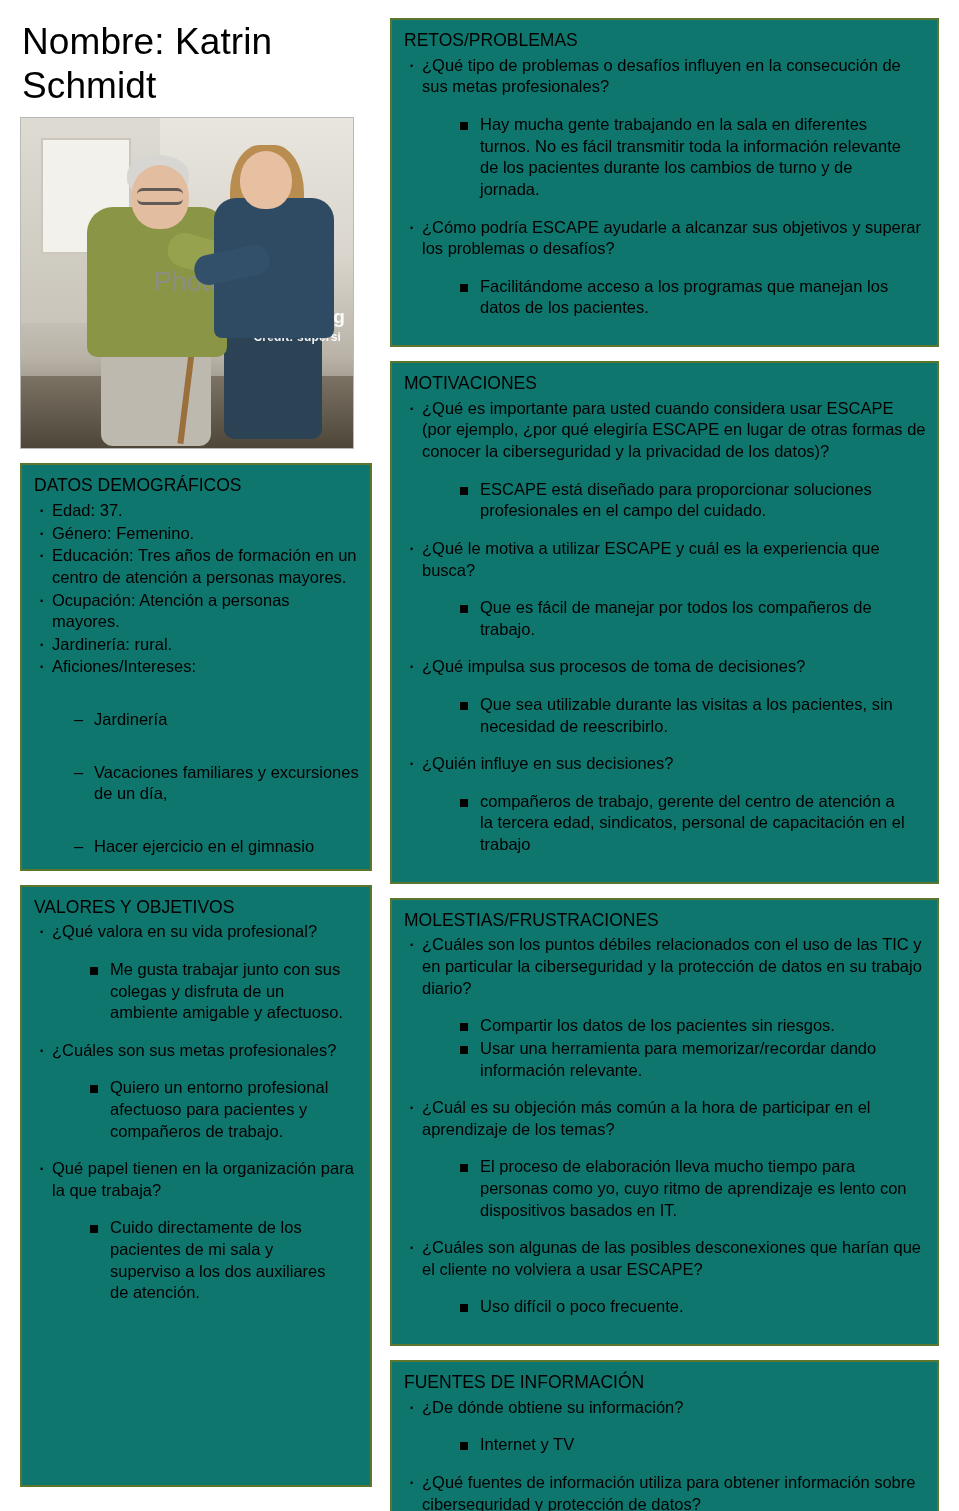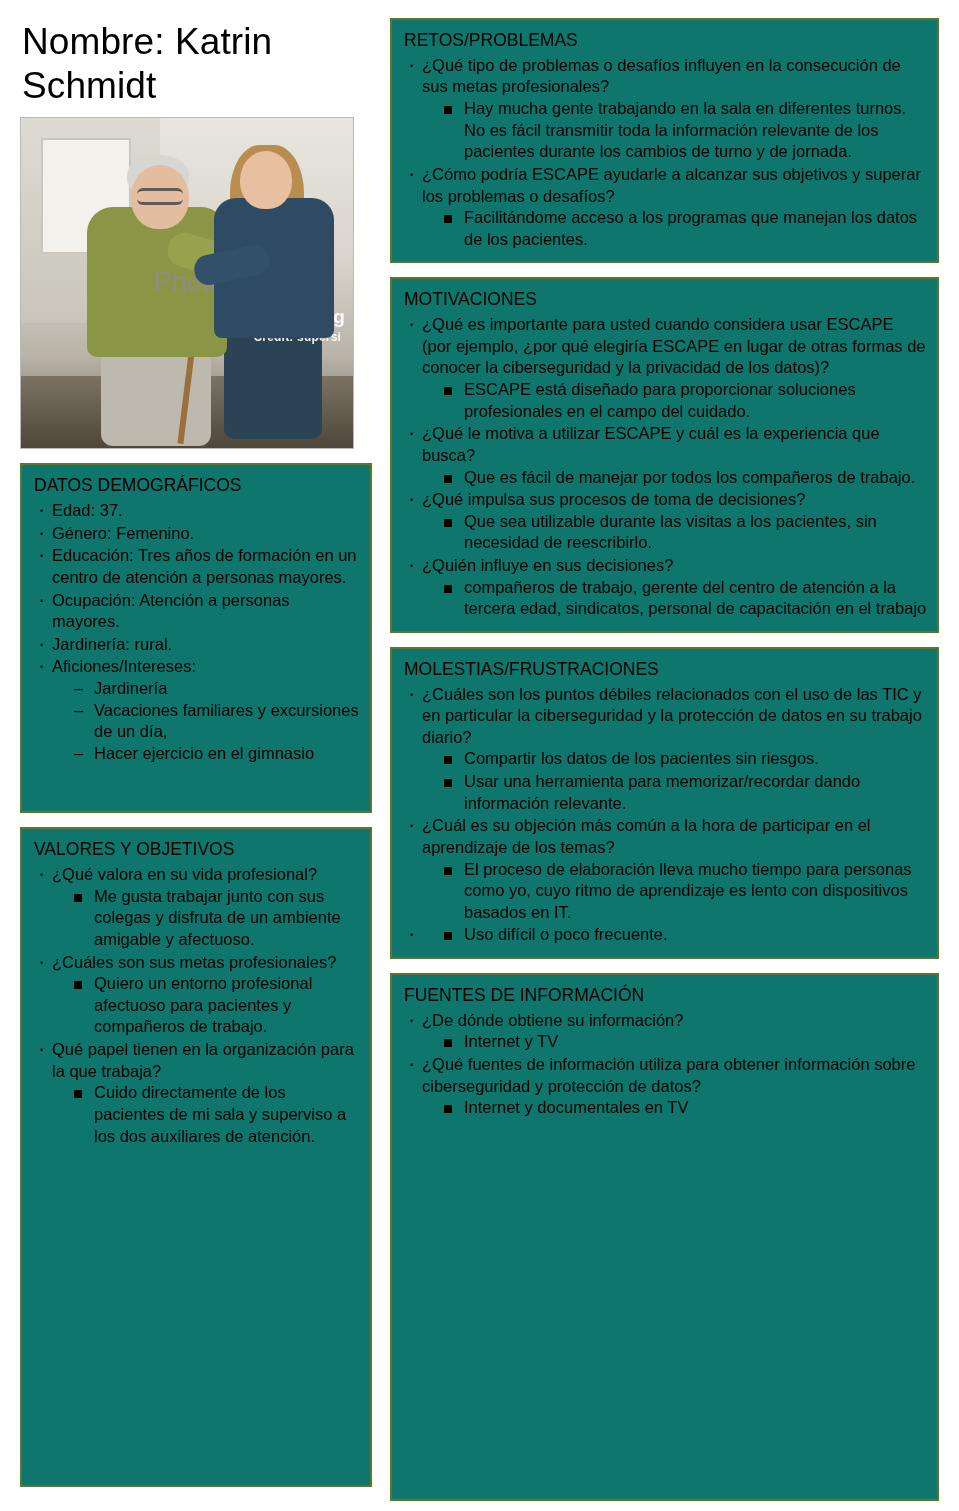--- a/index.html
+++ b/index.html
@@ -211,21 +211,21 @@
   ul.lvl1 > li::before {
     content: "\00B7";
     position: absolute;
     left: 4px;
     top: -4px;
     font-size: 22px;
     line-height: 1.3;
   }
   ul.lvl2 {
     list-style: none;
-    margin: 0;
+    margin: 16px;
     padding: 0 0 0 20px;
   }
   ul.lvl2 > li {
     position: relative;
     padding-left: 22px;
     font-size: 16.5px;
     line-height: 1.31;
     margin-bottom: 1px;
   }
   ul.lvl2 > li::before {
@@ -240,20 +240,21 @@
   ul.dash {
     list-style: none;
     margin: 0;
     padding: 0 0 0 20px;
   }
   ul.dash > li {
     position: relative;
     padding-left: 22px;
     font-size: 16.5px;
     line-height: 1.31;
+    margin-top: 31px;
   }
   ul.dash > li::before {
     content: "\2013";
     position: absolute;
     left: 2px;
     top: 0;
   }
   .demog { min-height: 350px; }
   .valores { flex: 1 1 auto; }
   .retos { }
@@ -402,20 +403,21 @@
               <li>Usar una herramienta para memorizar/recordar dando información relevante.</li>
             </ul>
           </li>
           <li>
             <span>¿Cuál es su objeción más común a la hora de participar en el aprendizaje de los temas?</span>
             <ul class="lvl2">
               <li>El proceso de elaboración lleva mucho tiempo para personas como yo, cuyo ritmo de aprendizaje es lento con dispositivos basados en IT.</li>
             </ul>
           </li>
           <li>
+            <span>¿Cuáles son algunas de las posibles desconexiones que harían que el cliente no volviera a usar ESCAPE?</span>
             <ul class="lvl2">
               <li>Uso difícil o poco frecuente.</li>
             </ul>
           </li>
         </ul>
       </div>
 
       <div class="box fuentes">
         <div class="box-title">FUENTES DE INFORMACIÓN</div>
         <ul class="lvl1">

